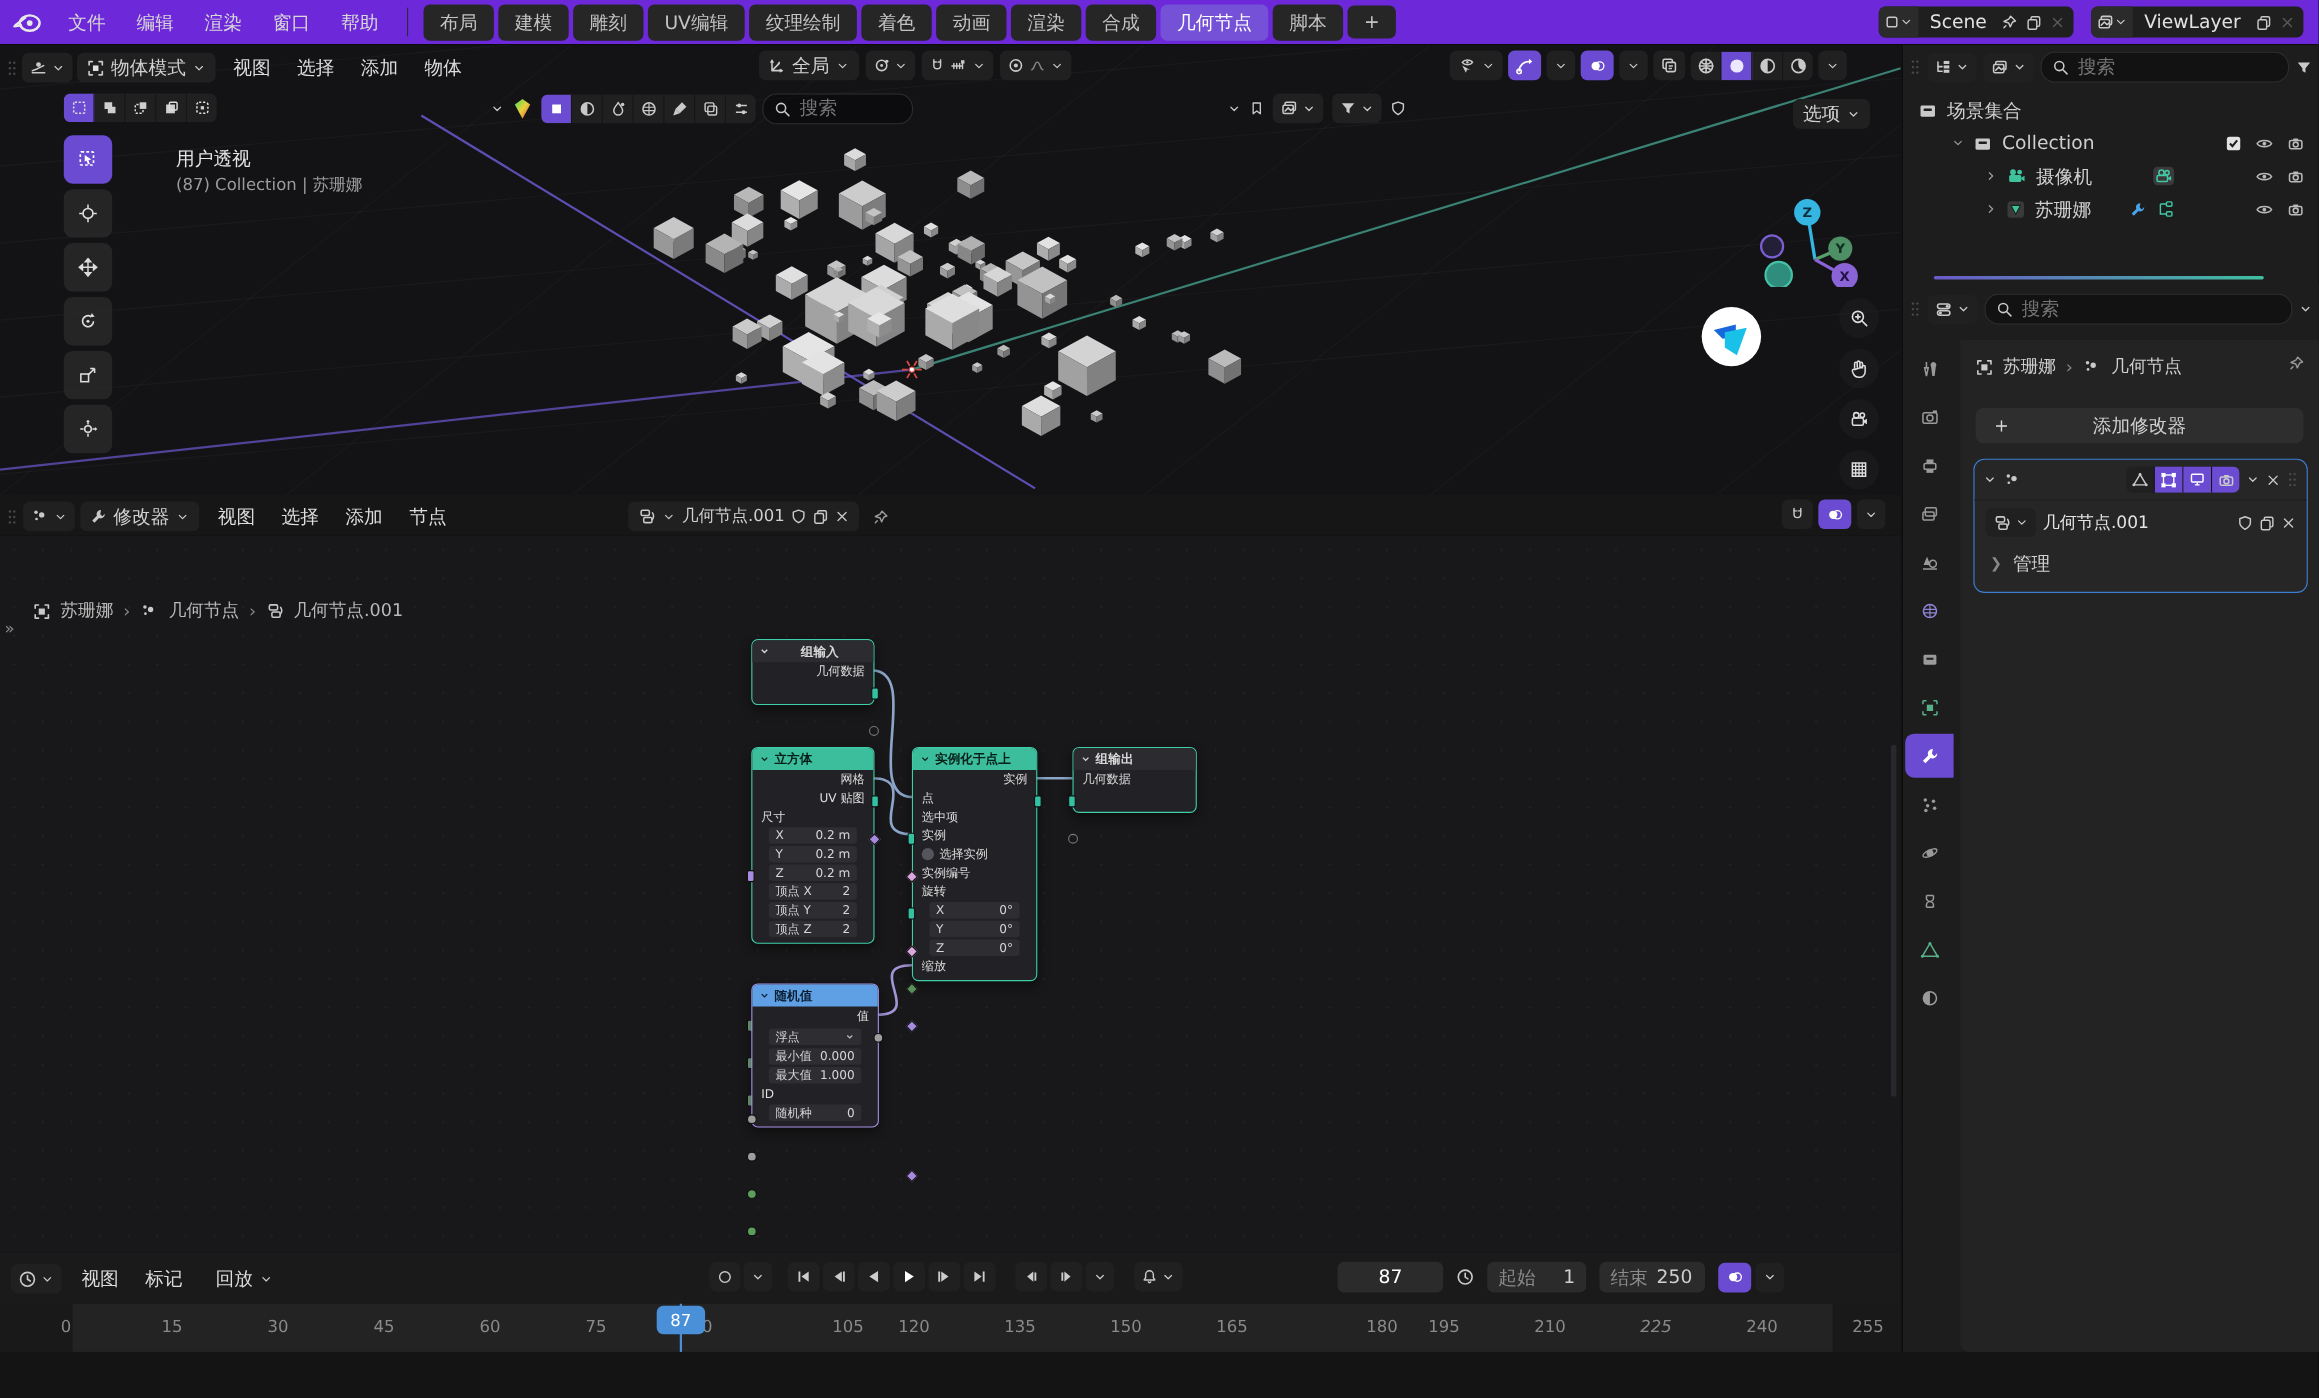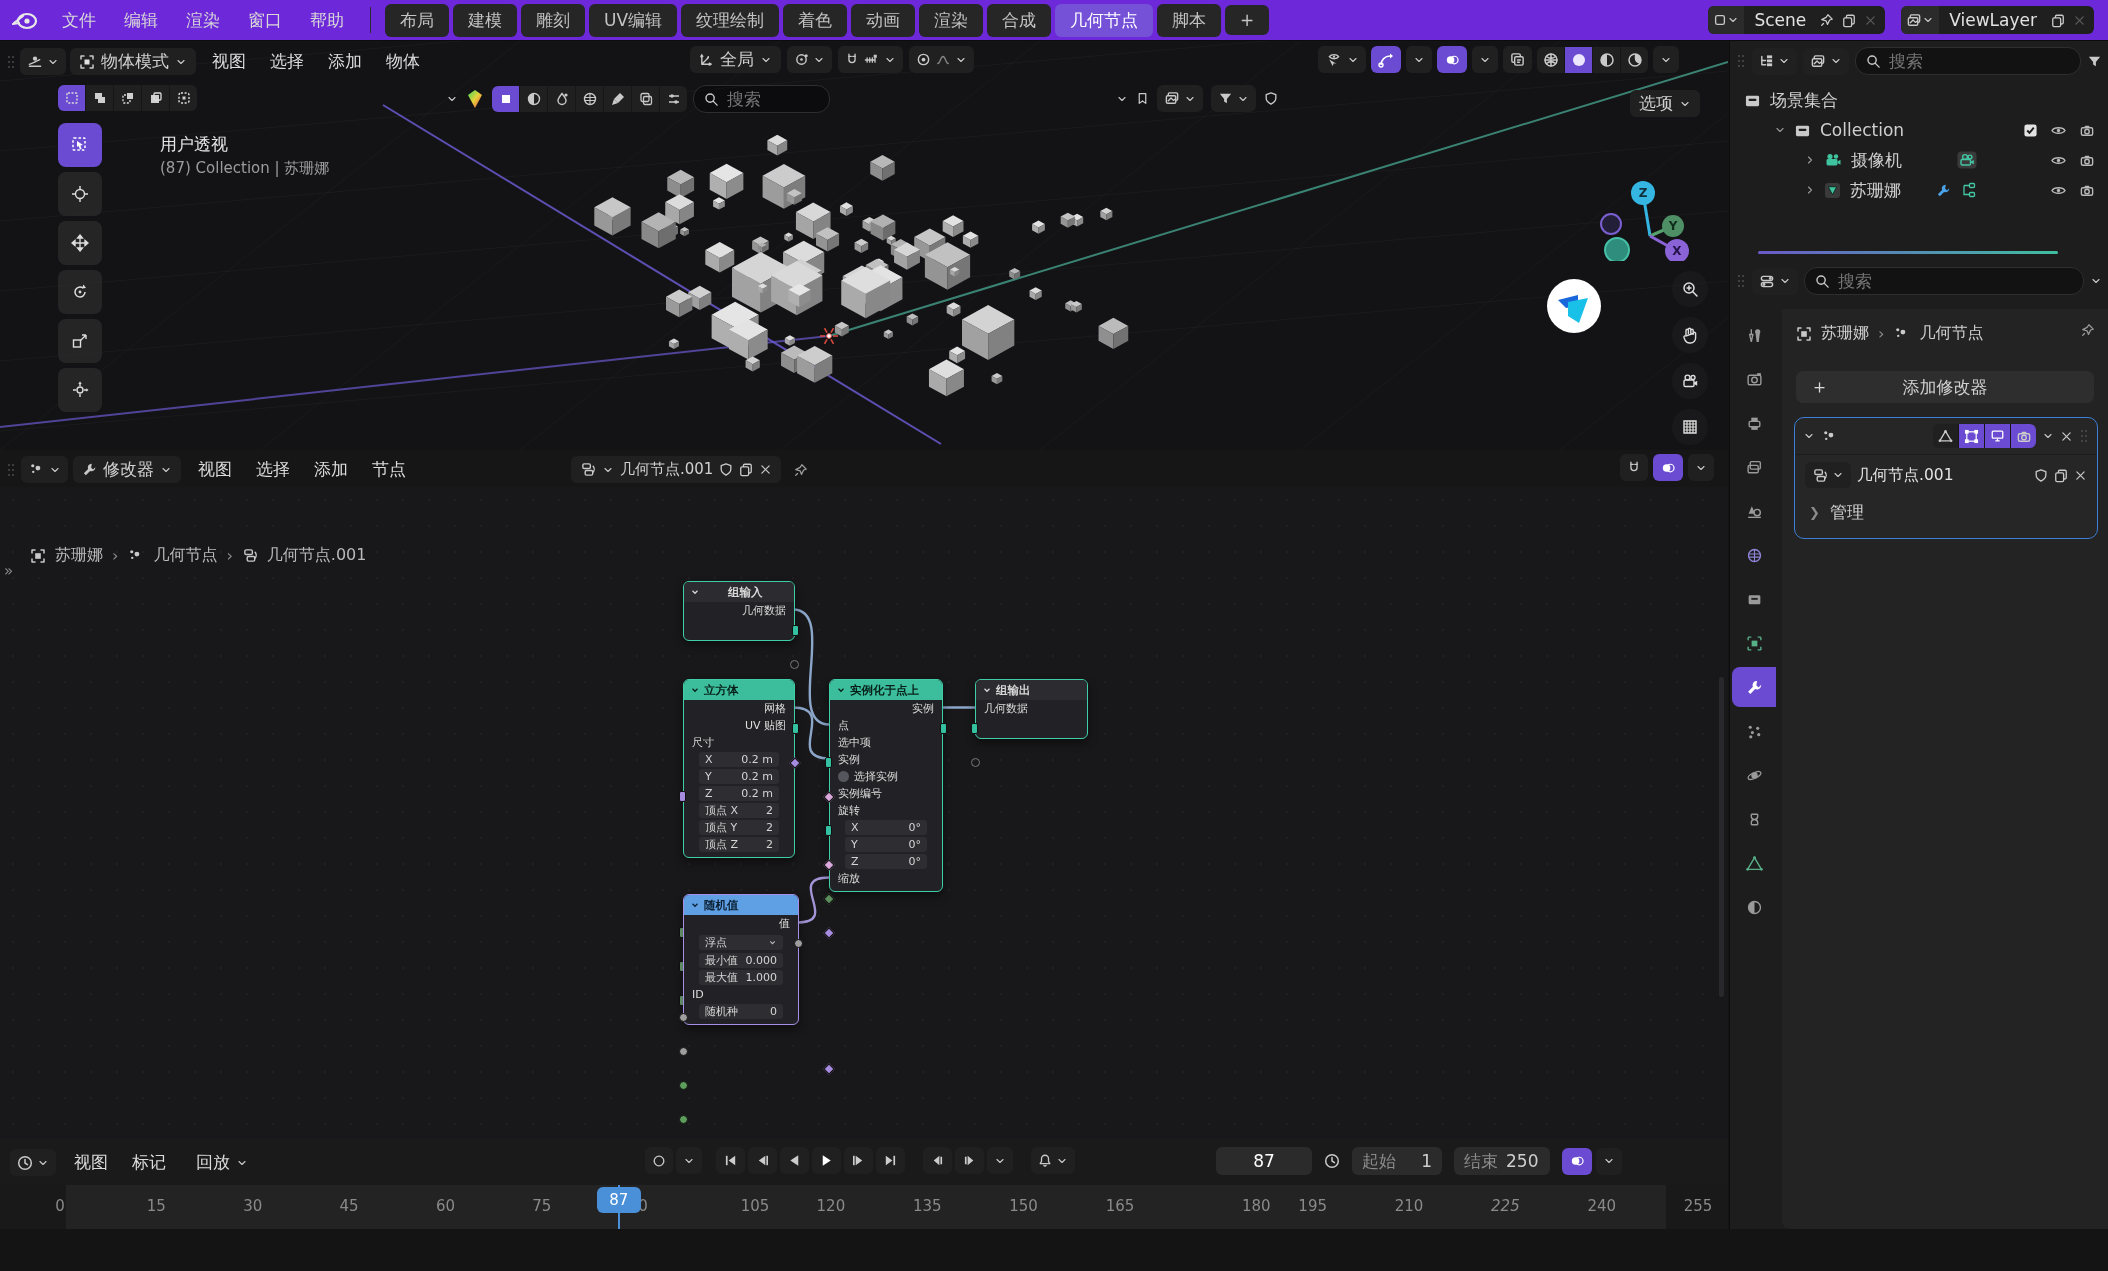--- a/index.html
+++ b/index.html
@@ -1365,21 +1365,21 @@
     </div>
     <div id="ruler" class="abs" style="left:0;top:46px;width:1728px;height:44px;background:#191919;overflow:hidden;">
         <div style="position: absolute; left: 66.424px; top: 0px; width: 1599.58px; height: 44px; background: rgb(35, 35, 35);"></div>
         <div style="position: absolute; left: 40px; top: 12px; width: 40px; text-align: center; color: rgb(138, 138, 138); font-size: 15px;">0</div>
         <div style="position: absolute; left: 136.36px; top: 12px; width: 40px; text-align: center; color: rgb(138, 138, 138); font-size: 15px;">15</div>
         <div style="position: absolute; left: 232.72px; top: 12px; width: 40px; text-align: center; color: rgb(138, 138, 138); font-size: 15px;">30</div>
         <div style="position: absolute; left: 329.08px; top: 12px; width: 40px; text-align: center; color: rgb(138, 138, 138); font-size: 15px;">45</div>
         <div style="position: absolute; left: 425.44px; top: 12px; width: 40px; text-align: center; color: rgb(138, 138, 138); font-size: 15px;">60</div>
         <div style="position: absolute; left: 521.8px; top: 12px; width: 40px; text-align: center; color: rgb(138, 138, 138); font-size: 15px;">75</div>
         <div style="position: absolute; left: 618.16px; top: 12px; width: 40px; text-align: center; color: rgb(138, 138, 138); font-size: 15px;">90</div>
-        <div style="position: absolute; left: 735px; top: 12px; width: 40px; text-align: center; color: rgb(138, 138, 138); font-size: 15px;">105</div>
+        <div style="position: absolute; left: 751px; top: 12px; width: 40px; text-align: center; color: rgb(138, 138, 138); font-size: 15px;">105</div>
         <div style="position: absolute; left: 810.88px; top: 12px; width: 40px; text-align: center; color: rgb(138, 138, 138); font-size: 15px;">120</div>
         <div style="position: absolute; left: 907.24px; top: 12px; width: 40px; text-align: center; color: rgb(138, 138, 138); font-size: 15px;">135</div>
         <div style="position: absolute; left: 1003.6px; top: 12px; width: 40px; text-align: center; color: rgb(138, 138, 138); font-size: 15px;">150</div>
         <div style="position: absolute; left: 1099.96px; top: 12px; width: 40px; text-align: center; color: rgb(138, 138, 138); font-size: 15px;">165</div>
         <div style="position: absolute; left: 1196.32px; top: 12px; width: 40px; text-align: center; color: rgb(138, 138, 138); font-size: 15px; margin-left: 40px;">180</div>
         <div style="position: absolute; left: 1292.68px; top: 12px; width: 40px; text-align: center; color: rgb(138, 138, 138); font-size: 15px;">195</div>
         <div style="position: absolute; left: 1389.04px; top: 12px; width: 40px; text-align: center; color: rgb(138, 138, 138); font-size: 15px;">210</div>
         <div style="position: absolute; left: 1485.4px; top: 12px; width: 40px; text-align: center; color: rgb(138, 138, 138); font-size: 15px; font-style: italic;">225</div>
         <div style="position: absolute; left: 1581.76px; top: 12px; width: 40px; text-align: center; color: rgb(138, 138, 138); font-size: 15px;">240</div>
         <div style="position: absolute; left: 1678.12px; top: 12px; width: 40px; text-align: center; color: rgb(138, 138, 138); font-size: 15px;">255</div>

